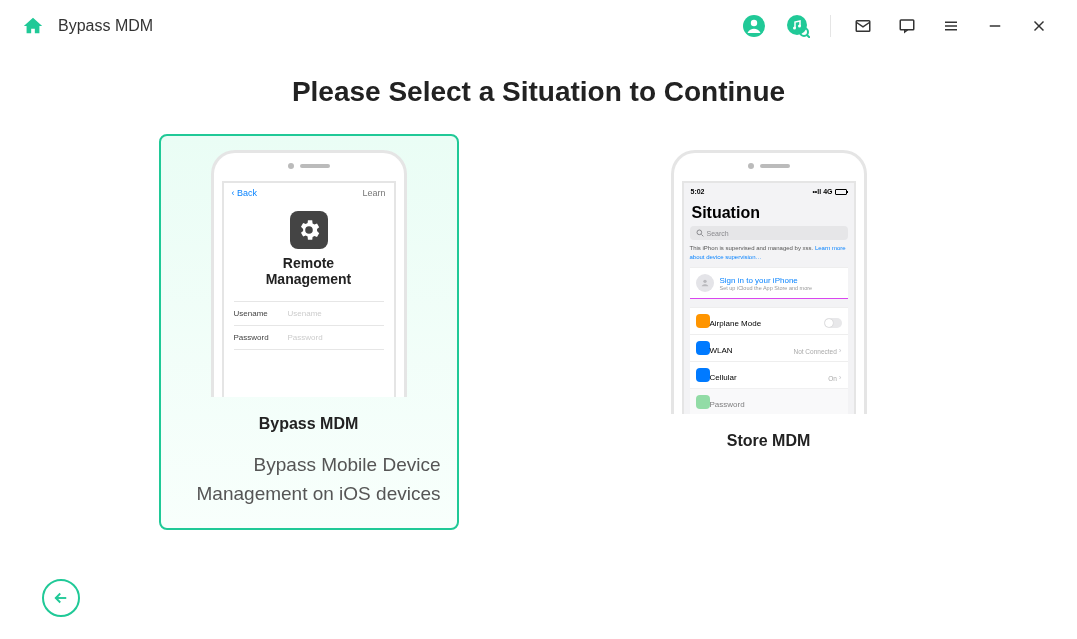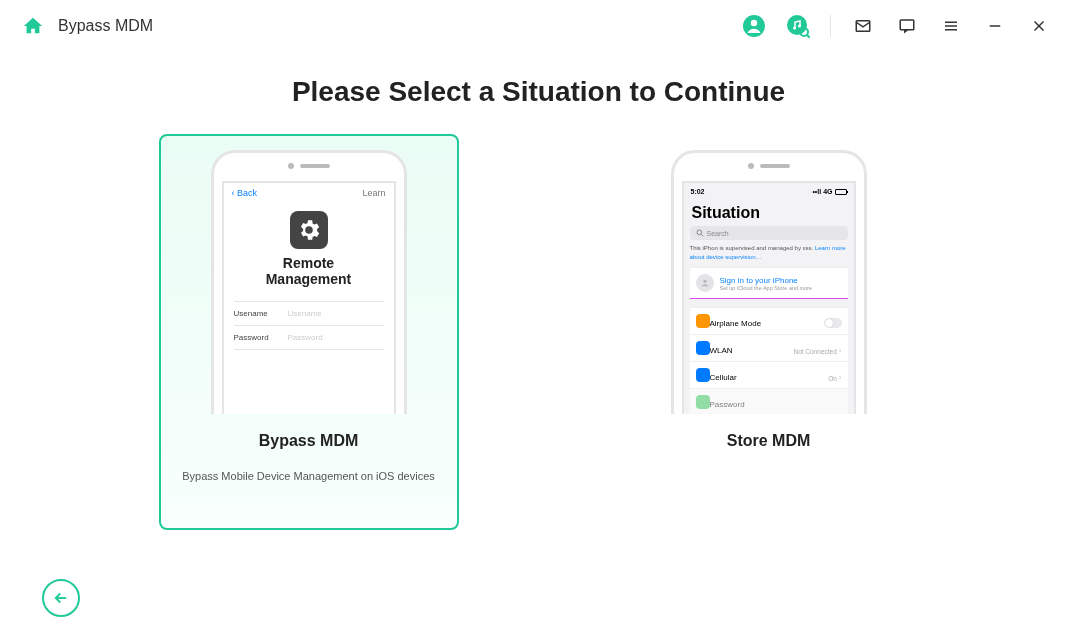--- a/index.html
+++ b/index.html
@@ -33,21 +33,21 @@
     .rm-body { flex:1; display:flex; flex-direction:column; align-items:center; padding:8px 10px 0; }
     .gear { width:38px; height:38px; border-radius:8px; background:#444; display:flex; align-items:center; justify-content:center; margin-bottom:6px; position:relative; }
     .gear svg { width:26px; height:26px; fill:#fff; }
     .rm-title { font-size:14px; font-weight:700; color:#222; text-align:center; line-height:1.15; margin-bottom:14px; }
     .field { width:100%; border-top:1px solid #e6e6e6; padding:7px 0; display:flex; gap:10px; font-size:8px; }
     .field:last-child { border-bottom:1px solid #e6e6e6; }
     .flabel { color:#444; width:44px; }
     .fph { color:#ccc; }
 
     .card-title { margin-top:18px; font-size:16px; font-weight:700; color:#222; }
-    .card-desc  { margin-top:18px; font-size:11px; color:#555; text-align:right; line-height:1.5; padding:0 6px; }
+    .card-desc  { margin-top:18px; font-size:19px; color:#555; text-align:right; line-height:1.5; padding:0 6px; }
 
     
     .status { display:flex; justify-content:space-between; padding:5px 7px; font-size:7px; color:#000; font-weight:600; }
     .sig { display:flex; align-items:center; gap:2px; }
     .bat { width:12px; height:6px; border:1px solid #000; border-radius:1px; position:relative; }
     .bat::after { content:''; position:absolute; right:-2px; top:1px; width:1px; height:2px; background:#000; }
     .st-body { padding:0 6px; background:#f3f3f5; flex:1; }
     .st-title { font-size:16px; font-weight:700; padding:4px 2px; }
     .search { background:#e6e6e8; border-radius:4px; padding:3px 6px; font-size:7px; color:#8a8a8e; display:flex; align-items:center; gap:3px; margin-bottom:4px; }
     .sup { font-size:6px; color:#555; line-height:1.5; margin-bottom:5px; }

